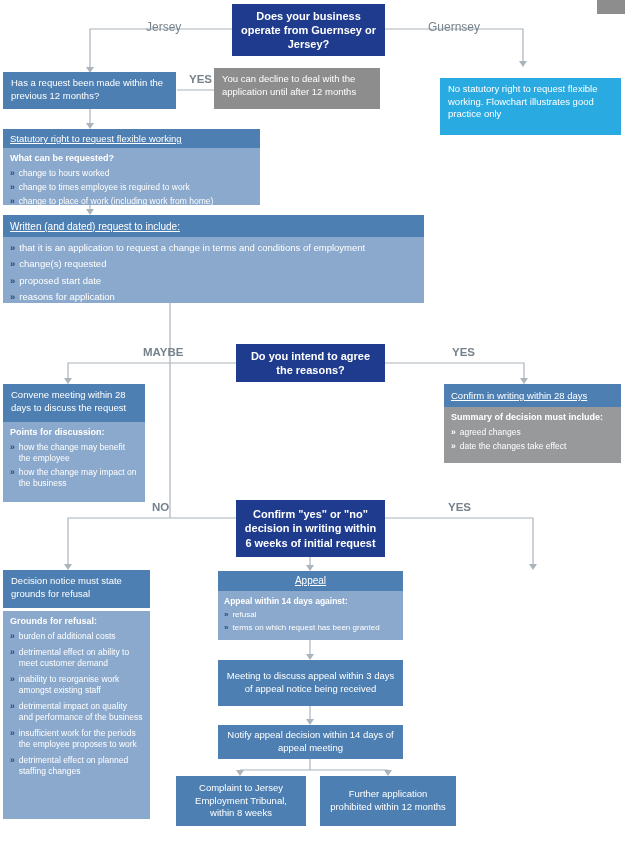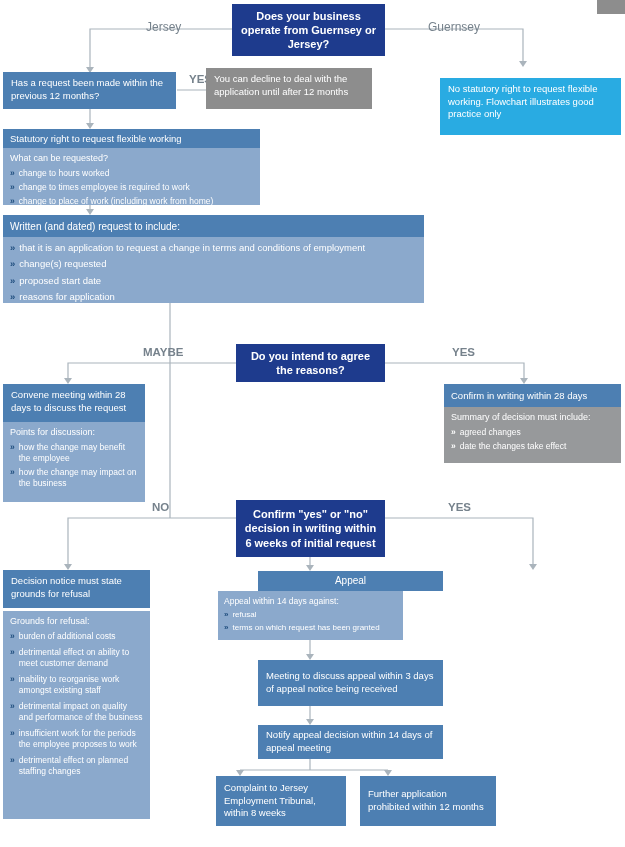--- a/index.html
+++ b/index.html
@@ -9,26 +9,26 @@
   .connectors { position:absolute; left:0; top:0; }
   .box { position:absolute; color:#ffffff; }
   .dark { background:#1e3b8d; font-weight:700; display:flex; align-items:center; justify-content:center;
           text-align:center; font-size:11px; line-height:1.3; padding:4px 8px; }
   .mid { background:#4d7fb2; }
   .light { background:#8ba9cc; }
   .graybox { background:#8d8d8d; }
   .graybody { background:#97999b; }
   .cyan { background:#29abe2;margin-top:12px; }
   .pad { padding:5px 8px; font-size:9.5px; line-height:1.32; }
-  .hdr { display:flex; align-items:center; padding:0 7px; font-size:9.5px; }
+  .hdr { display:flex; align-items:center; padding:0 7px; font-size:9.5px;text-decoration:underline; }
   .hdr.center { justify-content:center; padding:0; }
-  .center { display:flex; align-items:center; justify-content:center; 
-            padding:4px 8px; font-size:9.5px; line-height:1.32;margin-left:40px; }
+  .center { display:flex; align-items:center; justify-content:center; text-align:center;
+            padding:4px 8px; font-size:9.5px; line-height:1.32; }
   .body { padding:5px 7px 4px; }
-  .sub { font-weight:400; font-size:9px; margin-bottom:3px; line-height:1.3; }
+  .sub { font-weight:700; font-size:9px; margin-bottom:3px; line-height:1.3; }
   .bullet { display:flex; gap:4px; font-size:8.5px; line-height:1.3; margin-bottom:3px; }
   .bullet .marker { font-weight:700; color:#1f4d7d; flex:0 0 auto; }
   .graybody .bullet .marker { color:#ffffff; }
   .big .bullet { font-size:9.5px; margin-bottom:4px; }
   .grounds .bullet { margin-bottom:5px; }
   .appeal-body .bullet { font-size:8px; }
   .appeal-body .sub { font-size:8.5px; }
   .lbl { position:absolute; color:#76828c; font-size:11.5px; }
   .lbl.bold { font-weight:700; }
   .lbl.place { font-size:12px; }
@@ -80,21 +80,21 @@
 
   <div class="box dark" style="left:232px;top:4px;width:153px;height:52px">Does your business operate from Guernsey or Jersey?</div>
 
   <div class="lbl place" style="left:146px;top:20px">Jersey</div>
   <div class="lbl place" style="left:428px;top:20px">Guernsey</div>
 
   <div class="box mid pad" style="left:3px;top:72px;width:173px;height:37px">Has a request been made within the previous 12 months?</div>
 
   <div class="lbl bold" style="left:189px;top:73px">YES</div>
 
-  <div class="box graybox pad" style="left:206px;top:68px;width:166px;height:41px">You can decline to deal with the application until after 12 months</div>
+  <div class="box graybox pad" style="left:214px;top:68px;width:166px;height:41px">You can decline to deal with the application until after 12 months</div>
 
   <div class="box cyan pad" style="left:440px;top:66px;width:181px;height:57px">No statutory right to request flexible working. Flowchart illustrates good practice only</div>
 
   <div class="box mid hdr" style="left:3px;top:129px;width:257px;height:19px">Statutory right to request flexible working</div>
   <div class="box light body" style="left:3px;top:148px;width:257px;height:57px">
     <div class="sub">What can be requested?</div>
     <div class="bullet">
       <span class="marker">»</span>
       <span>change to hours worked</span>
     </div>

